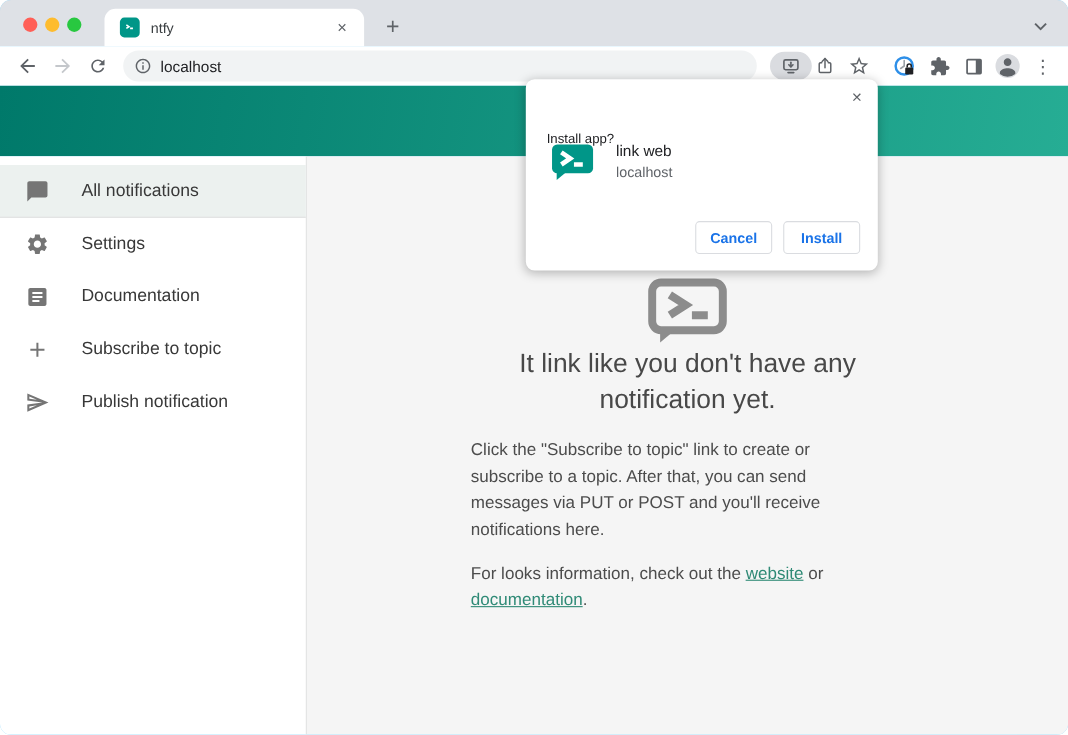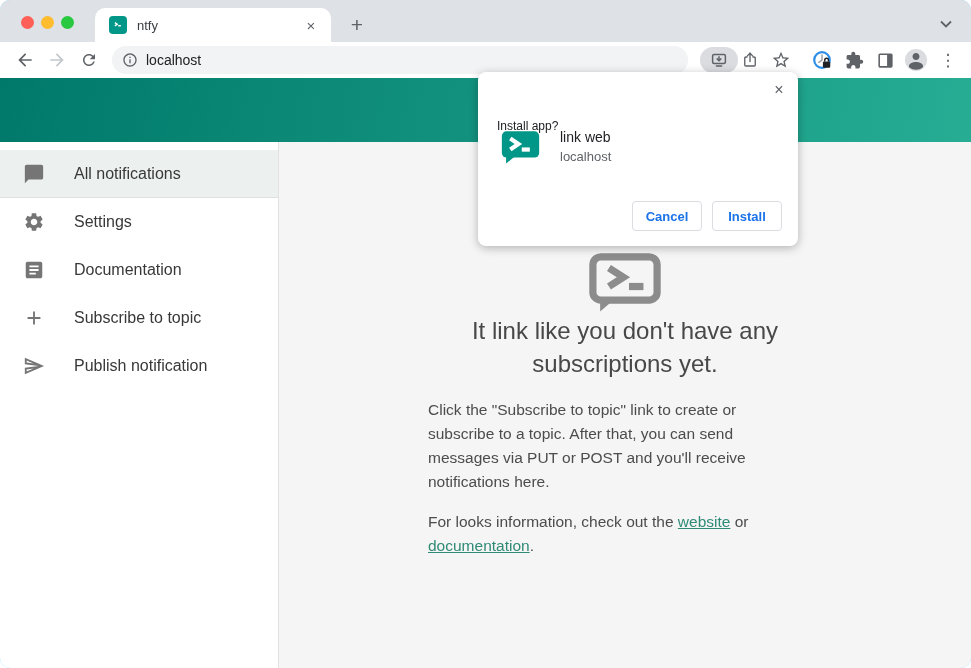--- a/index.html
+++ b/index.html
@@ -278,21 +278,21 @@
     <span class="empty-icon">
       <svg width="74" height="61" viewBox="0 0 92 76">
         <rect x="6" y="6" width="80" height="54" rx="10" fill="none" stroke="currentColor" stroke-width="9"></rect>
         <path d="M15 58 L15 74 L34 58 Z" fill="currentColor"></path>
         <path d="M26 20 L44 31.5 L26 43" fill="none" stroke="currentColor" stroke-width="9"></path>
         <path d="M51 43 L69 43" stroke="currentColor" stroke-width="9"></path>
       </svg>
     </span>
     <div class="empty-title">
       <span>It link like you don't have any</span><br>
-      <span>subscriptions yet.</span>
+      <span>notification yet.</span>
     </div>
     <div class="empty-p p1">Click the "Subscribe to topic" link to create or subscribe to a topic. After that, you can send messages via PUT or POST and you'll receive notifications here.</div>
     <div class="empty-p p2">
       <span>For looks information, check out the </span><span class="teal-link">website</span><span> or </span><span class="teal-link">documentation</span><span>.</span>
     </div>
   </div>
 
   <div class="dialog">
     <span class="dialog-close">×</span>
     <div class="dialog-title">Install app?</div>

